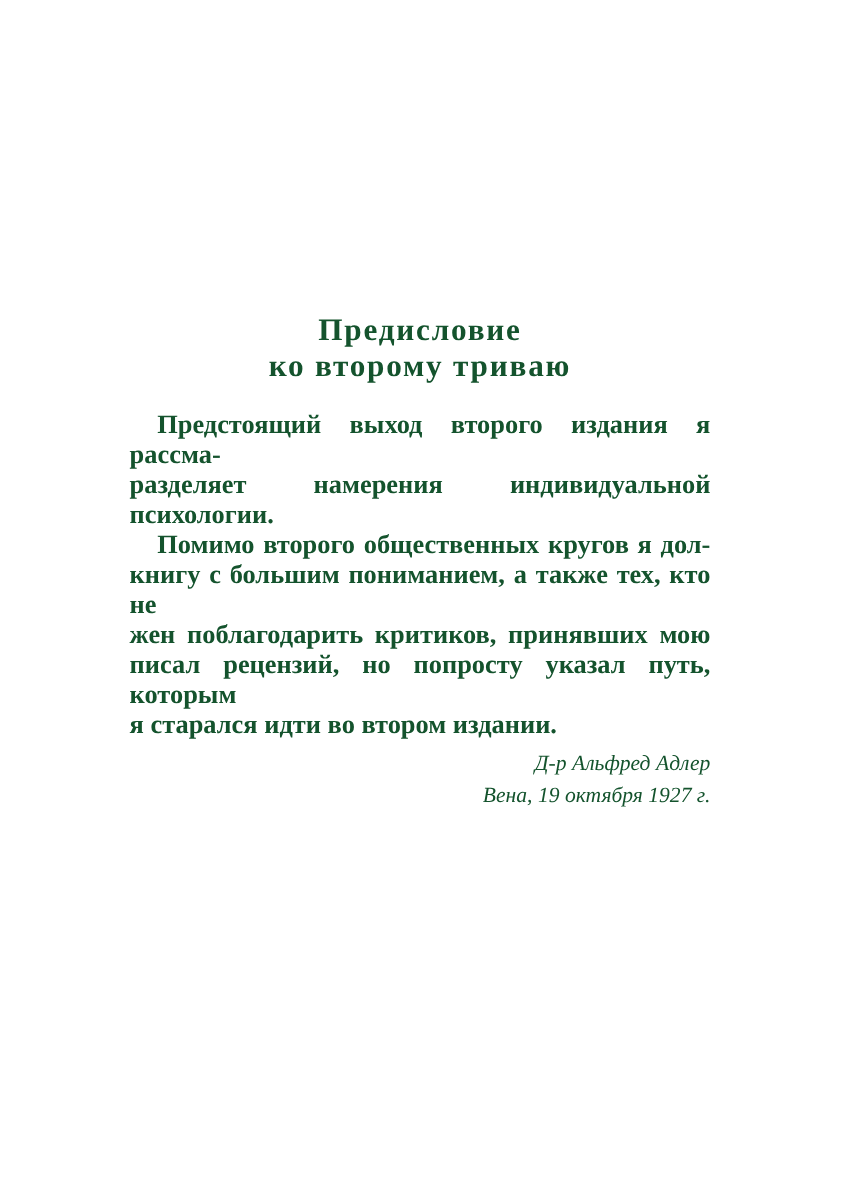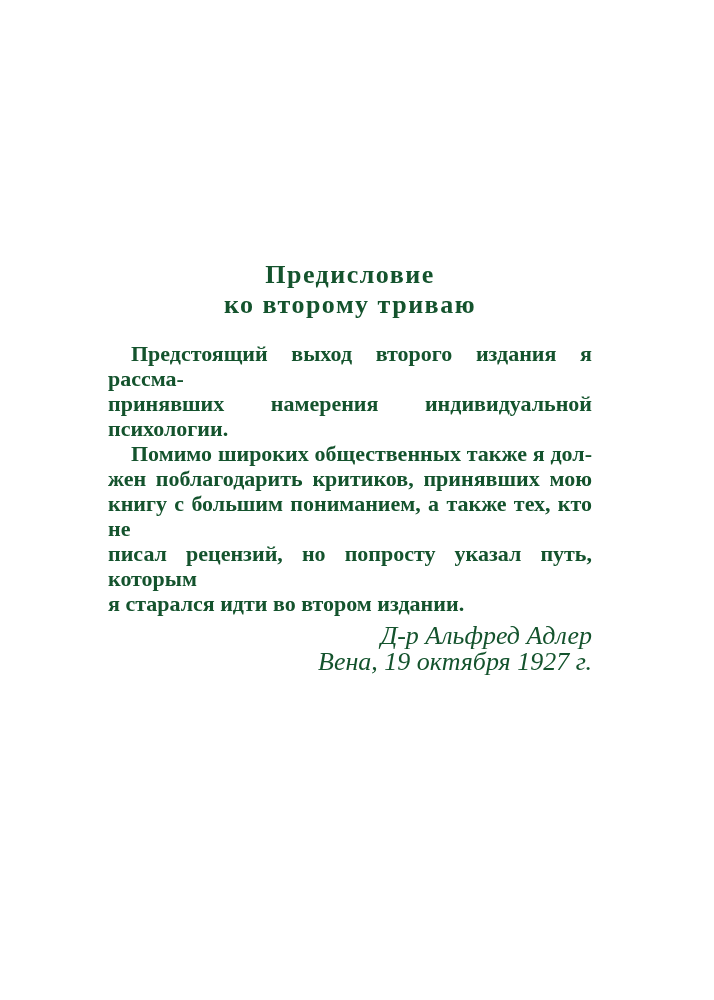--- a/index.html
+++ b/index.html
@@ -43,40 +43,40 @@
   }
   .line.first {
     text-indent: 23px;
   }
   .line.last {
     text-align-last: left;
     -moz-text-align-last: left;
   }
   .signature {
     margin-top: 7px;
-    font-size: 26px;
+    font-size: 18px;
     line-height: 26px;
     font-style: italic;
     text-align: right;
   }
 </style>
 </head>
 <body>
 
 <div class="page">
   <div class="text-col">
 
     <h1 class="heading"><span>Предисловие</span><br><span>ко второму триваю</span></h1>
 
     <div class="body-block">
         <div class="line first">Предстоящий выход второго издания я рассма-</div>
-        <div class="line last">принявших намерения индивидуальной психологии.</div>
-        <div class="line first">Помимо широких общественных также я дол-</div>
+        <div class="line last">разделяет намерения индивидуальной психологии.</div>
+        <div class="line first">Помимо второго общественных кругов я дол-</div>
+        <div class="line">книгу с большим пониманием, а также тех, кто не</div>
         <div class="line">жен поблагодарить критиков, принявших мою</div>
-        <div class="line">книгу с большим пониманием, а также тех, кто не</div>
         <div class="line">писал рецензий, но попросту указал путь, которым</div>
         <div class="line last">я старался идти во втором издании.</div>
       </div>
 
     <div class="signature">
       <div>Д-р Альфред Адлер</div>
       <div>Вена, 19 октября 1927 г.</div>
     </div>
 
   </div>

